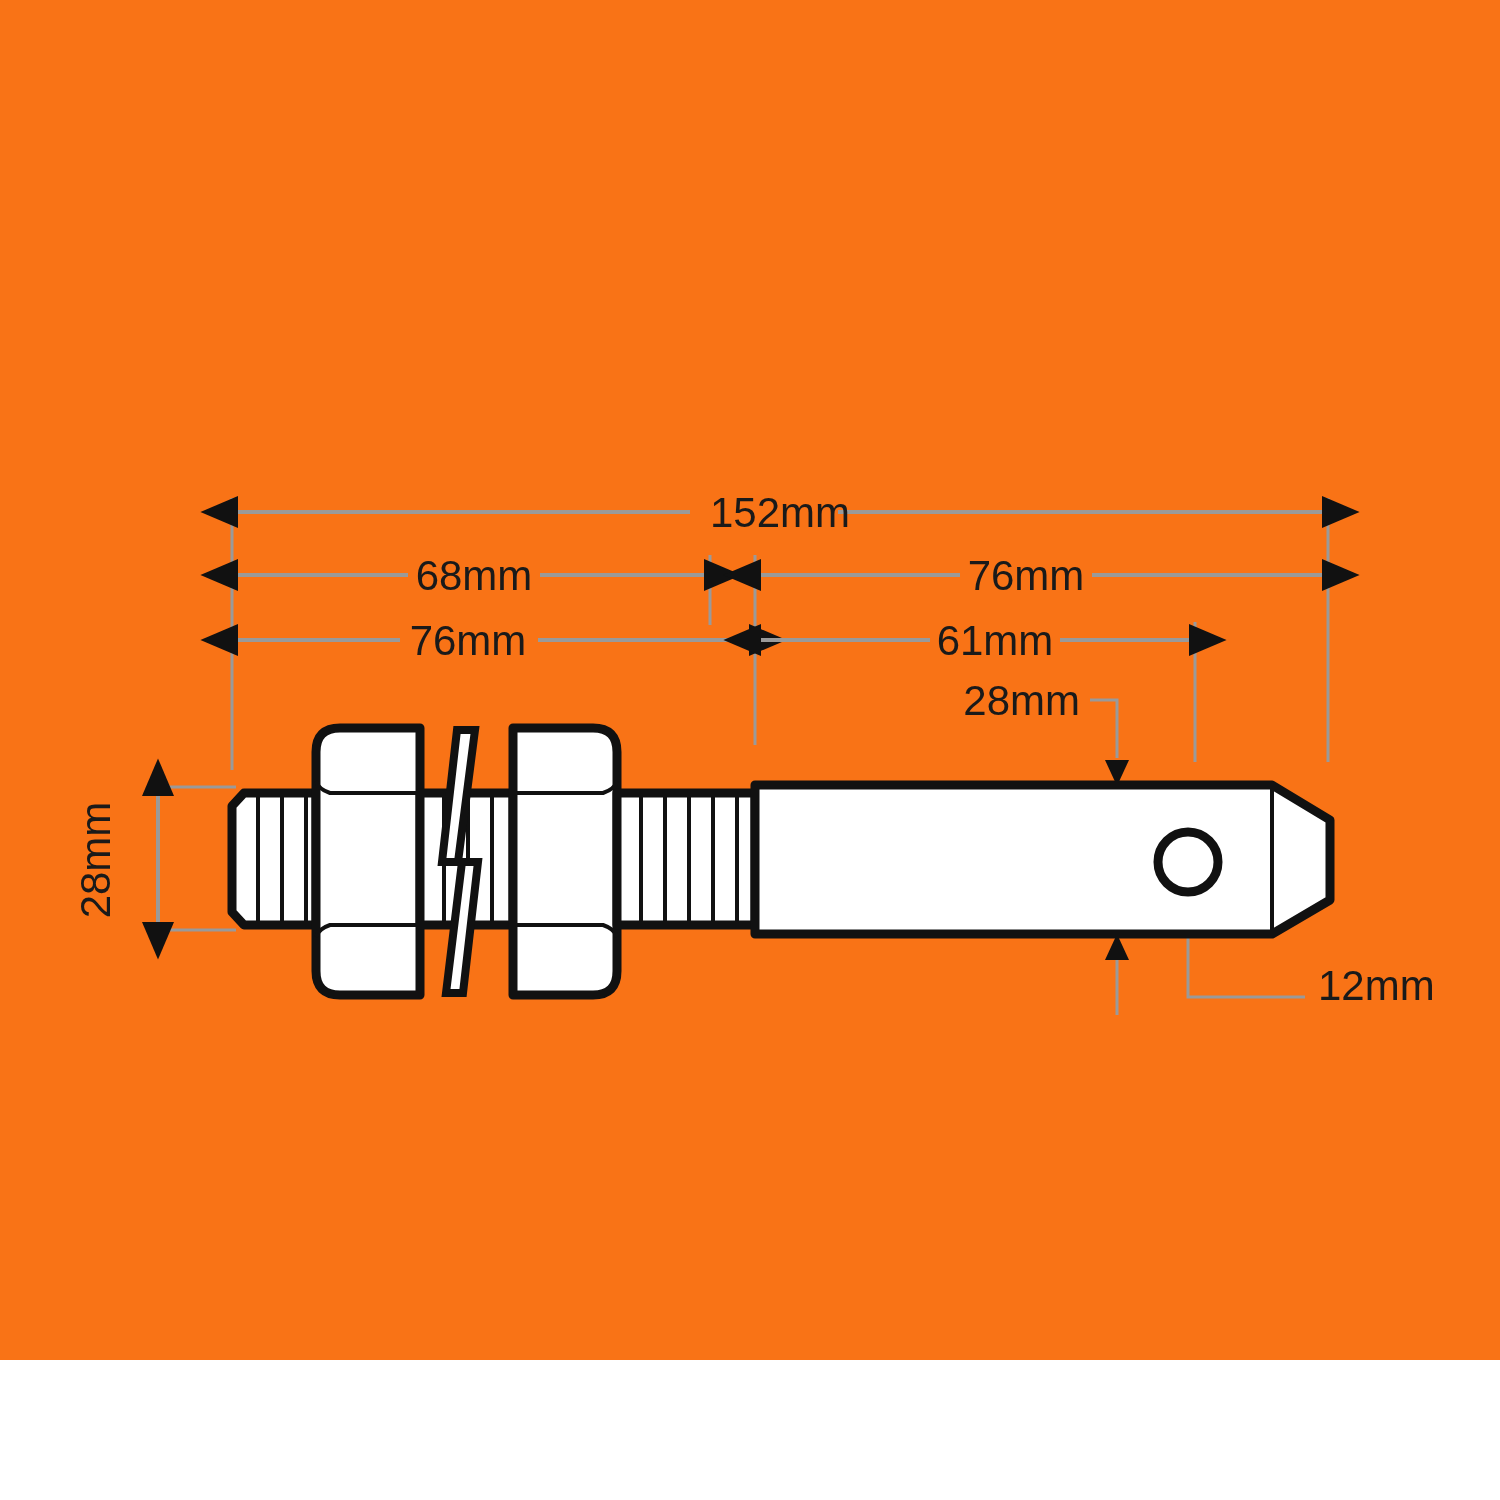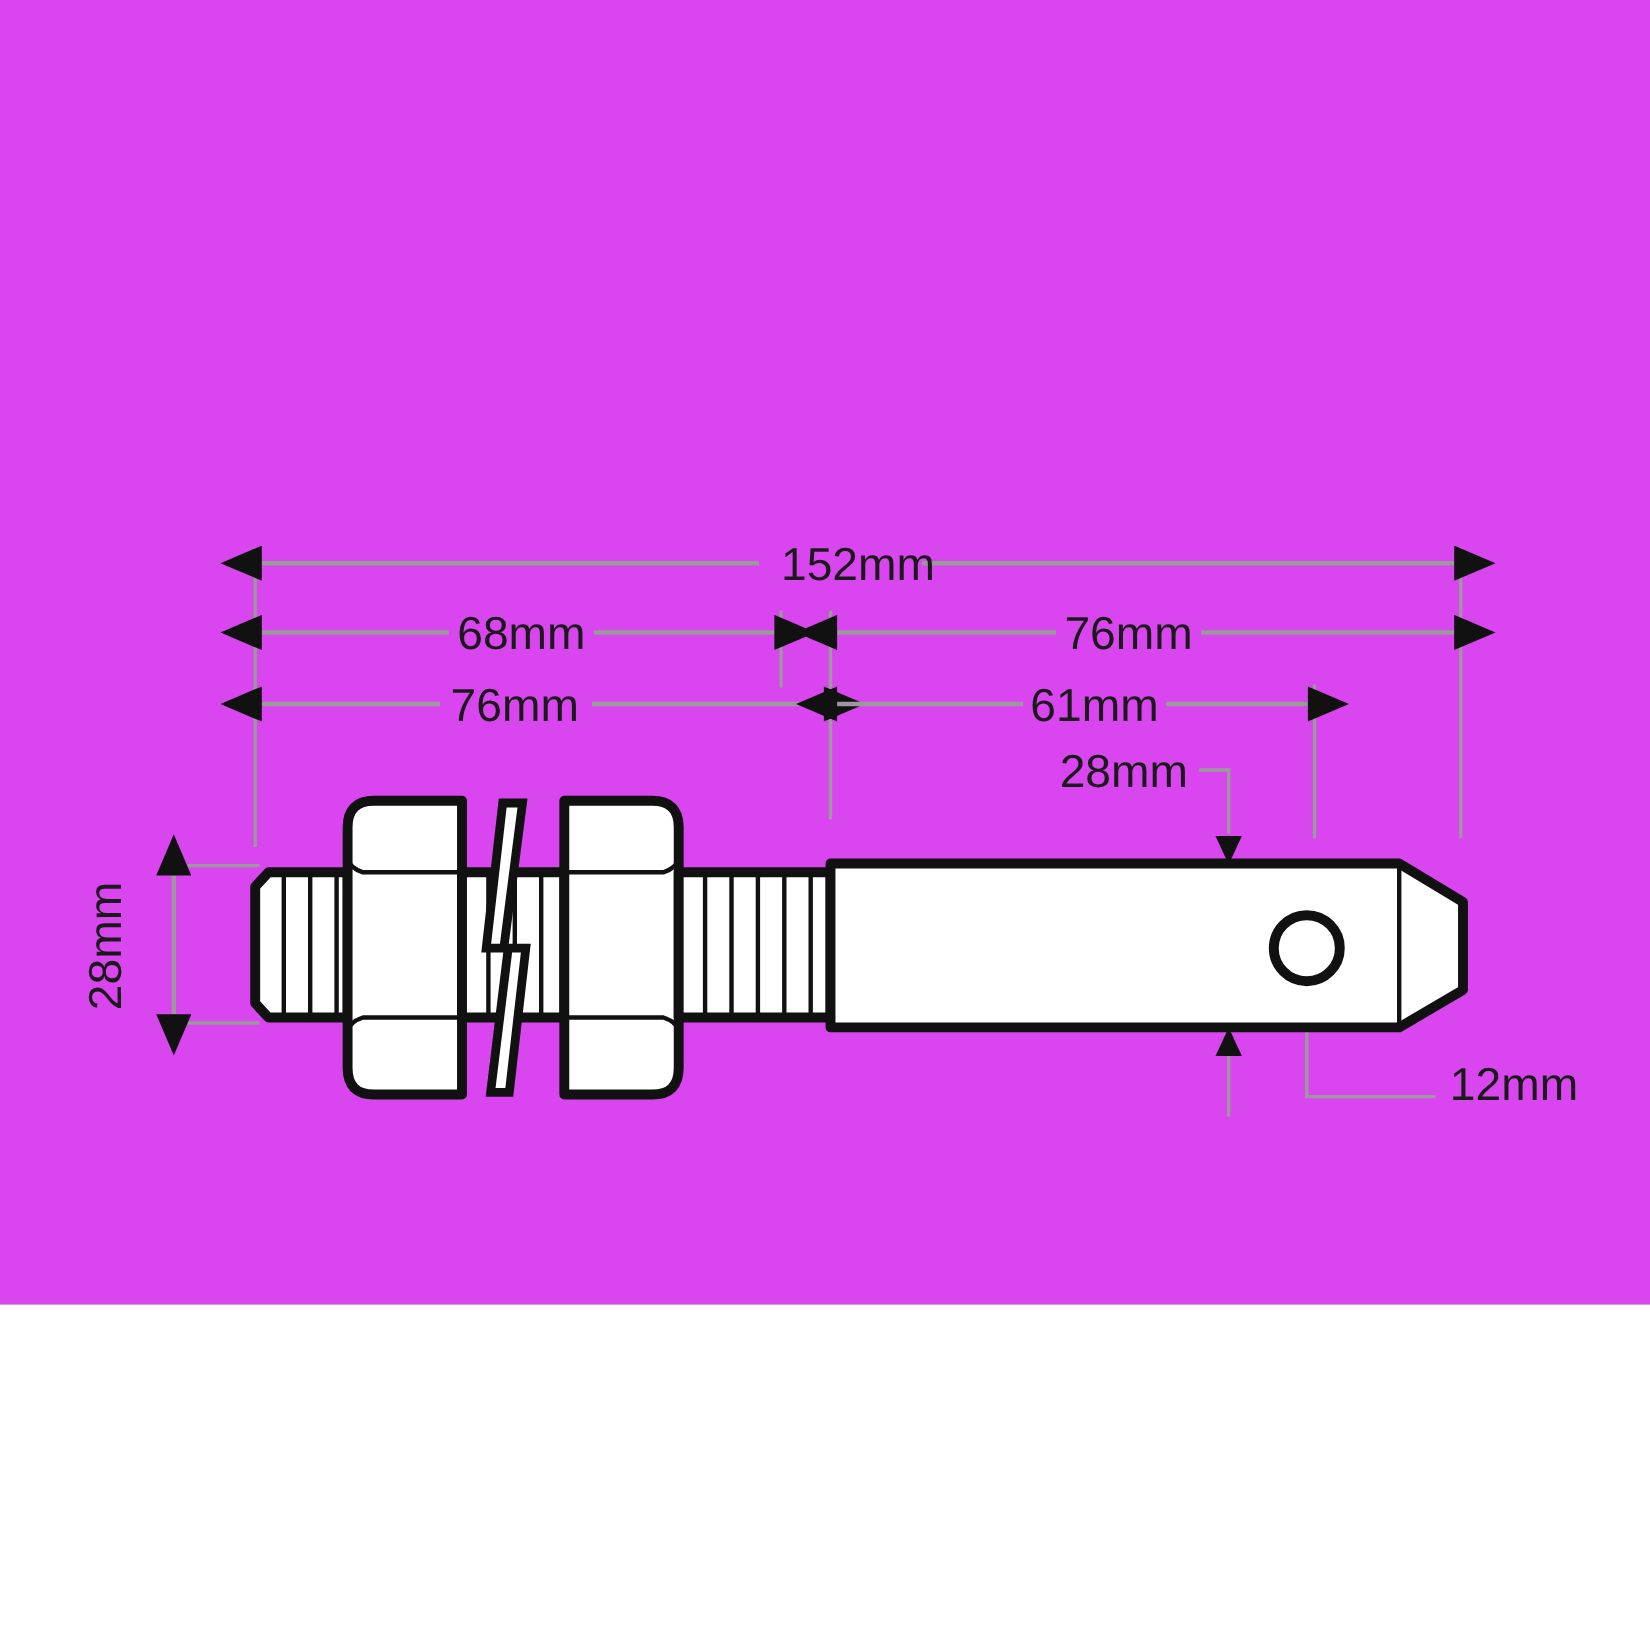--- a/index.html
+++ b/index.html
@@ -1,18 +1,18 @@
 <!DOCTYPE html>
 <html><head>
 <meta charset="utf-8">
 <style>
   html,body{margin:0;padding:0;background:#ffffff;}
   body{width:1500px;height:1500px;overflow:hidden;
        font-family:"Liberation Sans","DejaVu Sans",sans-serif;}
-  #stage{position:relative;width:1500px;height:1186px;background:#d946ef;}
+  #stage{position:relative;width:1500px;height:1360px;background:#f97316;}
   svg{display:block;}
   .dimtext{font-family:"Liberation Sans","DejaVu Sans",sans-serif;
            font-size:42px;fill:#1a1a1a;}
 </style>
 </head>
 <body>
 
 <div id="stage">
 <svg width="1500" height="1500" viewBox="0 0 1500 1500">
 

